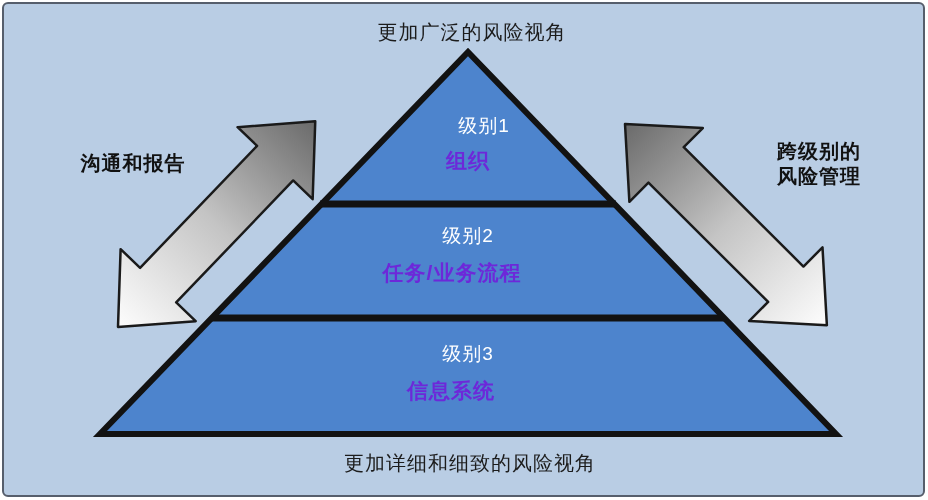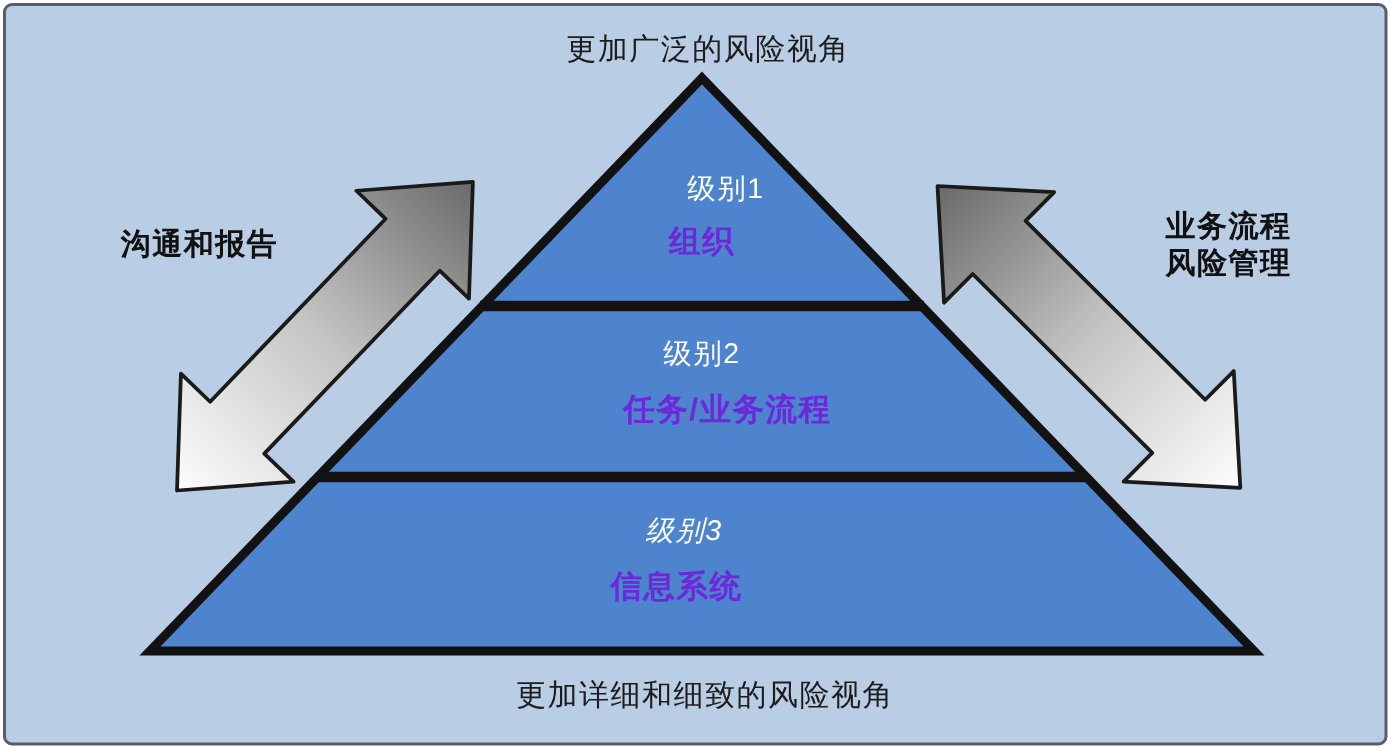--- a/index.html
+++ b/index.html
@@ -83,25 +83,25 @@
     <line x1="212" y1="318" x2="724" y2="318" stroke-width="7" stroke="#121212"></line>
   </svg>
 
   <div class="txt caption" style="left:472px;top:19px;">更加广泛的风险视角</div>
 
   <div class="txt caption" style="left:470px;top:450px;">更加详细和细致的风险视角</div>
 
   <div class="txt side-label" style="left:133px;top:151px;">沟通和报告</div>
 
   <div class="txt side-label" style="left:819px;top:139px;">
-    <div>业务流程</div>
+    <div>跨级别的</div>
     <div>风险管理</div>
   </div>
 
   <div class="txt level-label" style="left:484px;top:113px;">级别1</div>
   <div class="txt level-name" style="left:468px;top:147px;">组织</div>
 
   <div class="txt level-label" style="left:468px;top:223px;">级别2</div>
-  <div class="txt level-name" style="left:485px;top:259px;">任务/业务流程</div>
+  <div class="txt level-name" style="left:452px;top:259px;">任务/业务流程</div>
 
-  <div class="txt level-label" style="left:456px;top:341px;font-style:italic;">级别3</div>
+  <div class="txt level-label" style="left:468px;top:341px;">级别3</div>
   <div class="txt level-name" style="left:451px;top:377px;">信息系统</div>
 </div>
 
 </body></html>

